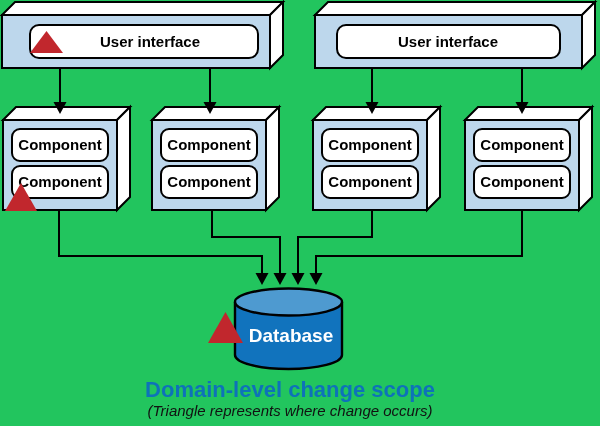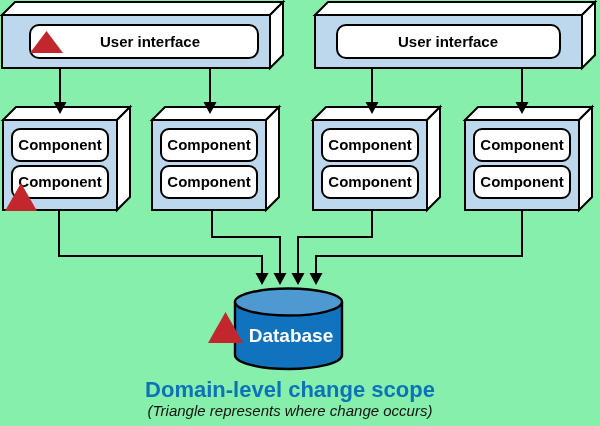--- a/index.html
+++ b/index.html
@@ -1,16 +1,16 @@
 <!DOCTYPE html>
 <html><head>
 <meta charset="utf-8">
 <style>
   html,body{margin:0;padding:0;background:#fff;}
-  .stage{position:relative;width:600px;height:426px;background:#86efac;overflow:hidden;
+  .stage{position:relative;width:600px;height:426px;background:#22c55e;overflow:hidden;
          font-family:"Liberation Sans",sans-serif;}
   svg{display:block;}
   .edge{stroke:#000;stroke-width:2;}
   .edge-thick{stroke:#000;stroke-width:2.4;}
   .noline{stroke:none;}
   .wire{stroke:#000;stroke-width:2;fill:none;}
   .arrowhead{fill:#000;stroke:none;}
   .lbl{font:700 15px "Liberation Sans",sans-serif;text-anchor:middle;fill:#000;}
   .db-lbl{font:700 19px "Liberation Sans",sans-serif;text-anchor:middle;fill:#ffffff;}
   .title-lbl{font:700 22px "Liberation Sans",sans-serif;text-anchor:middle;}

